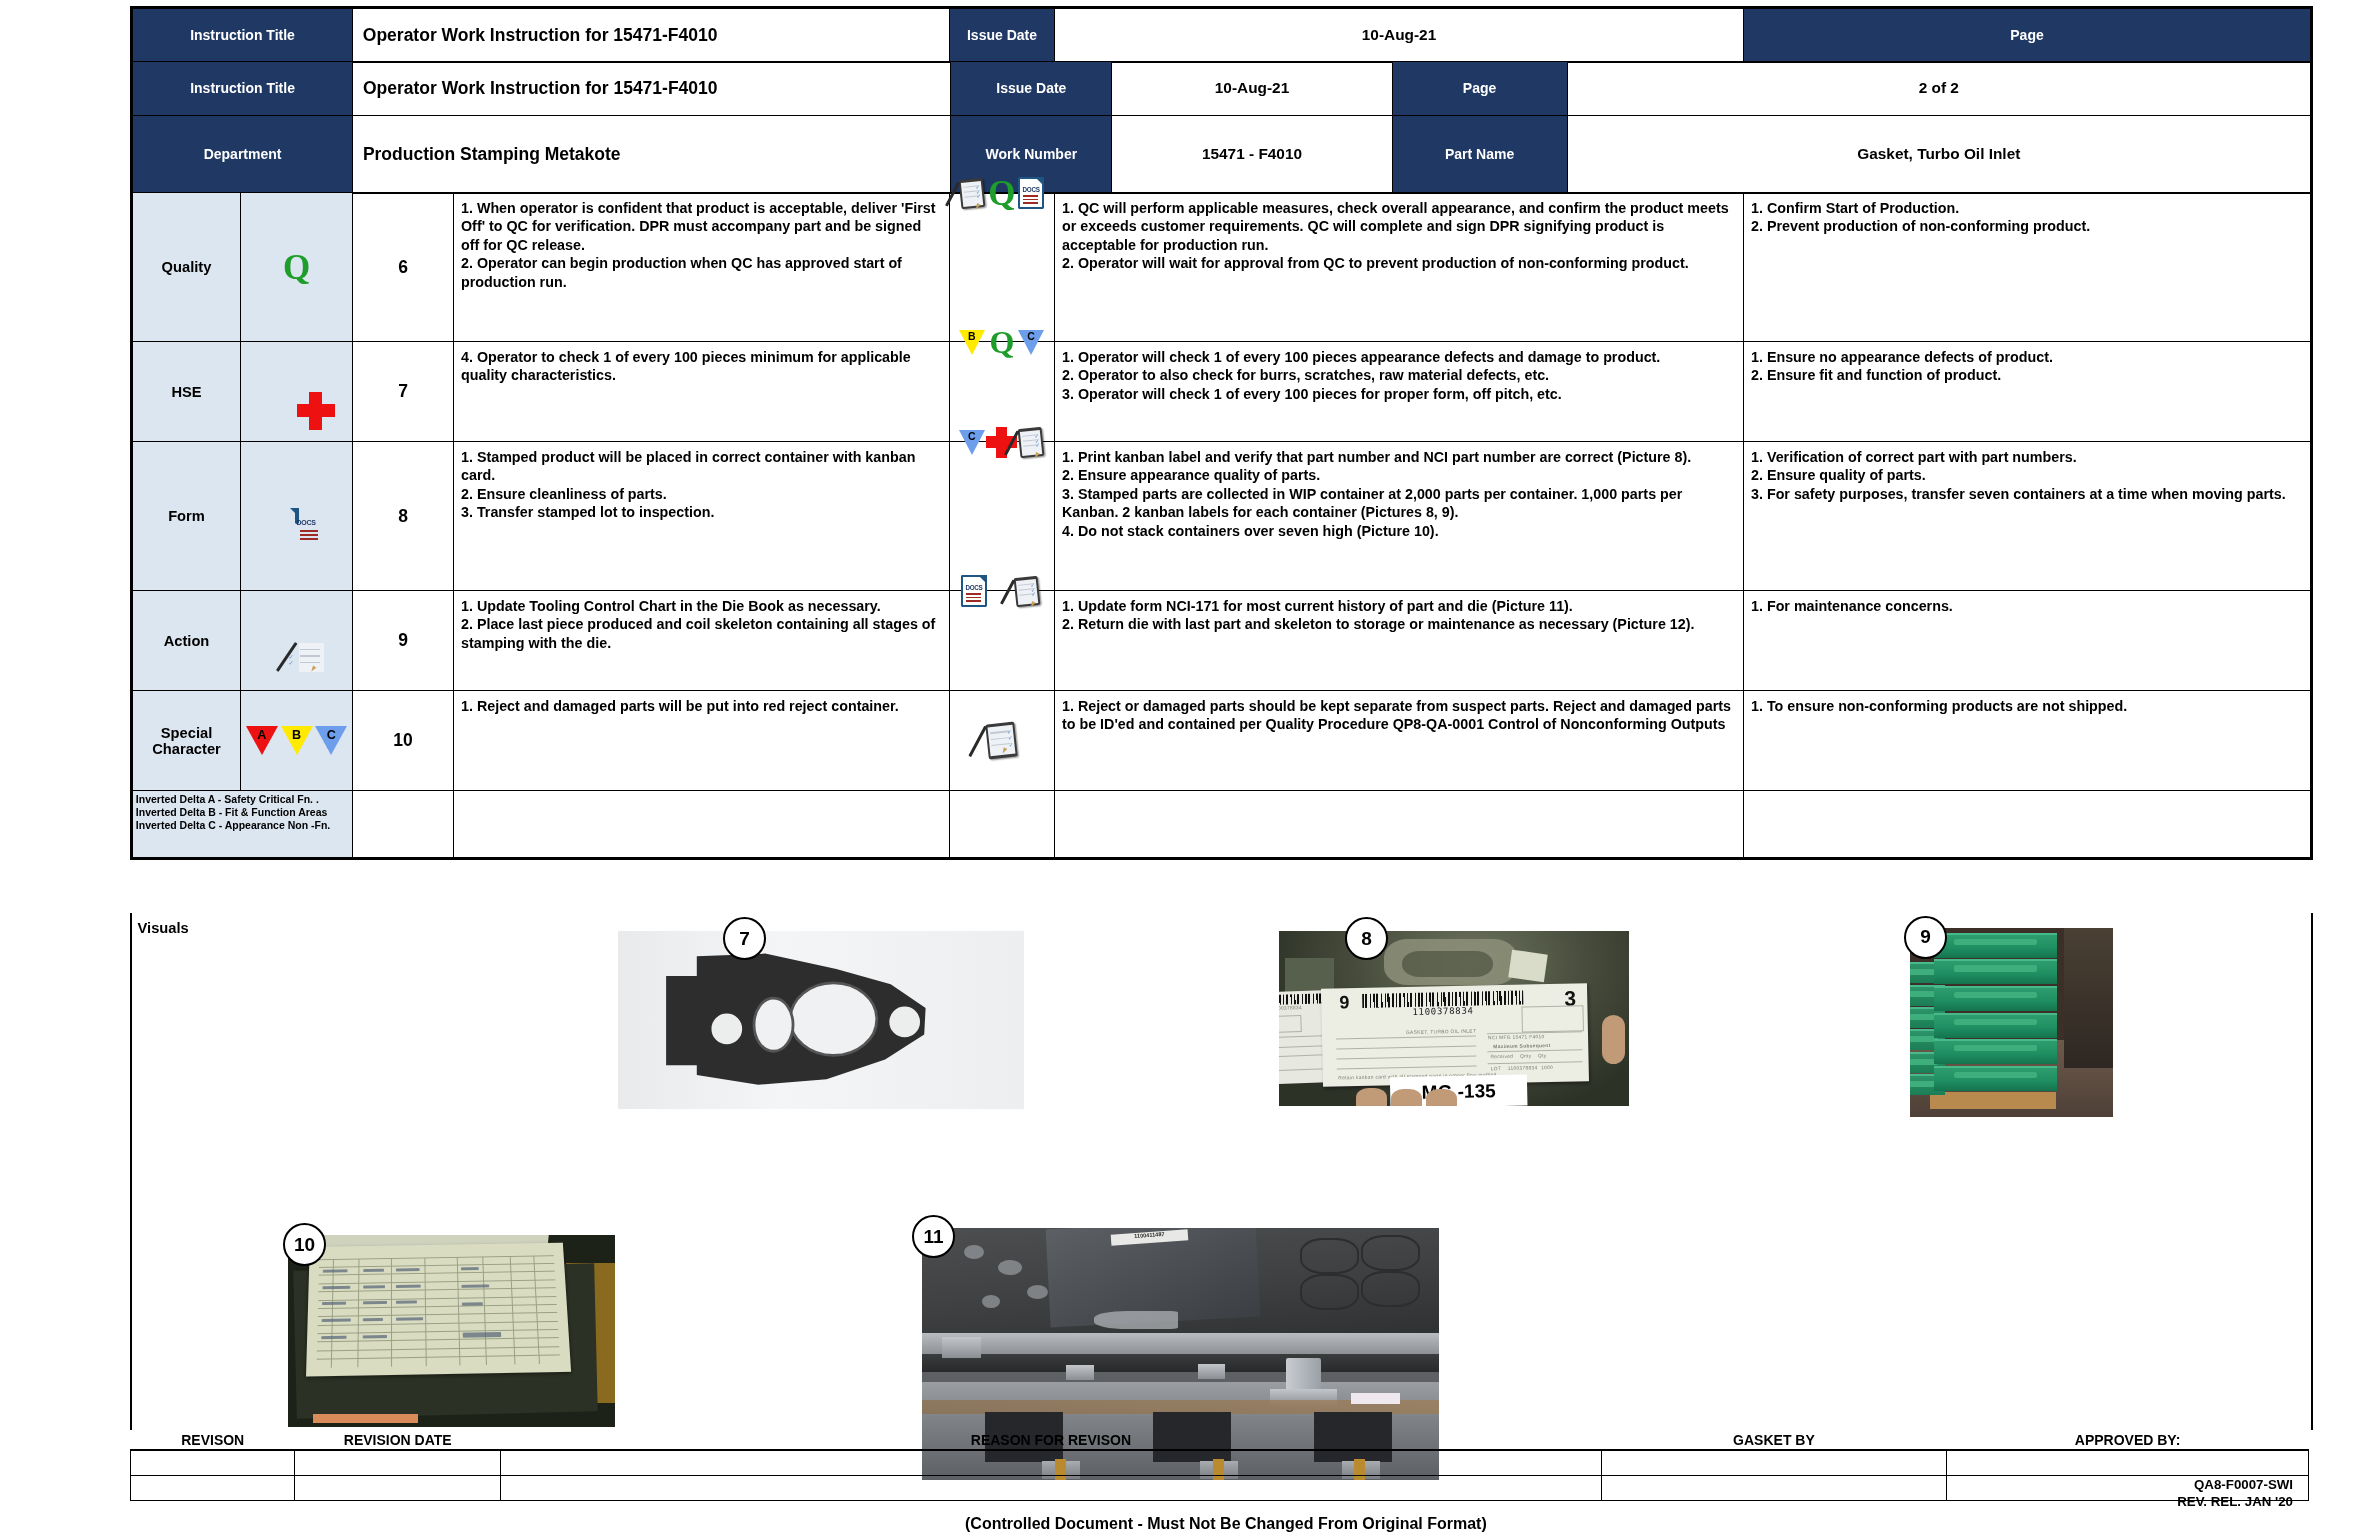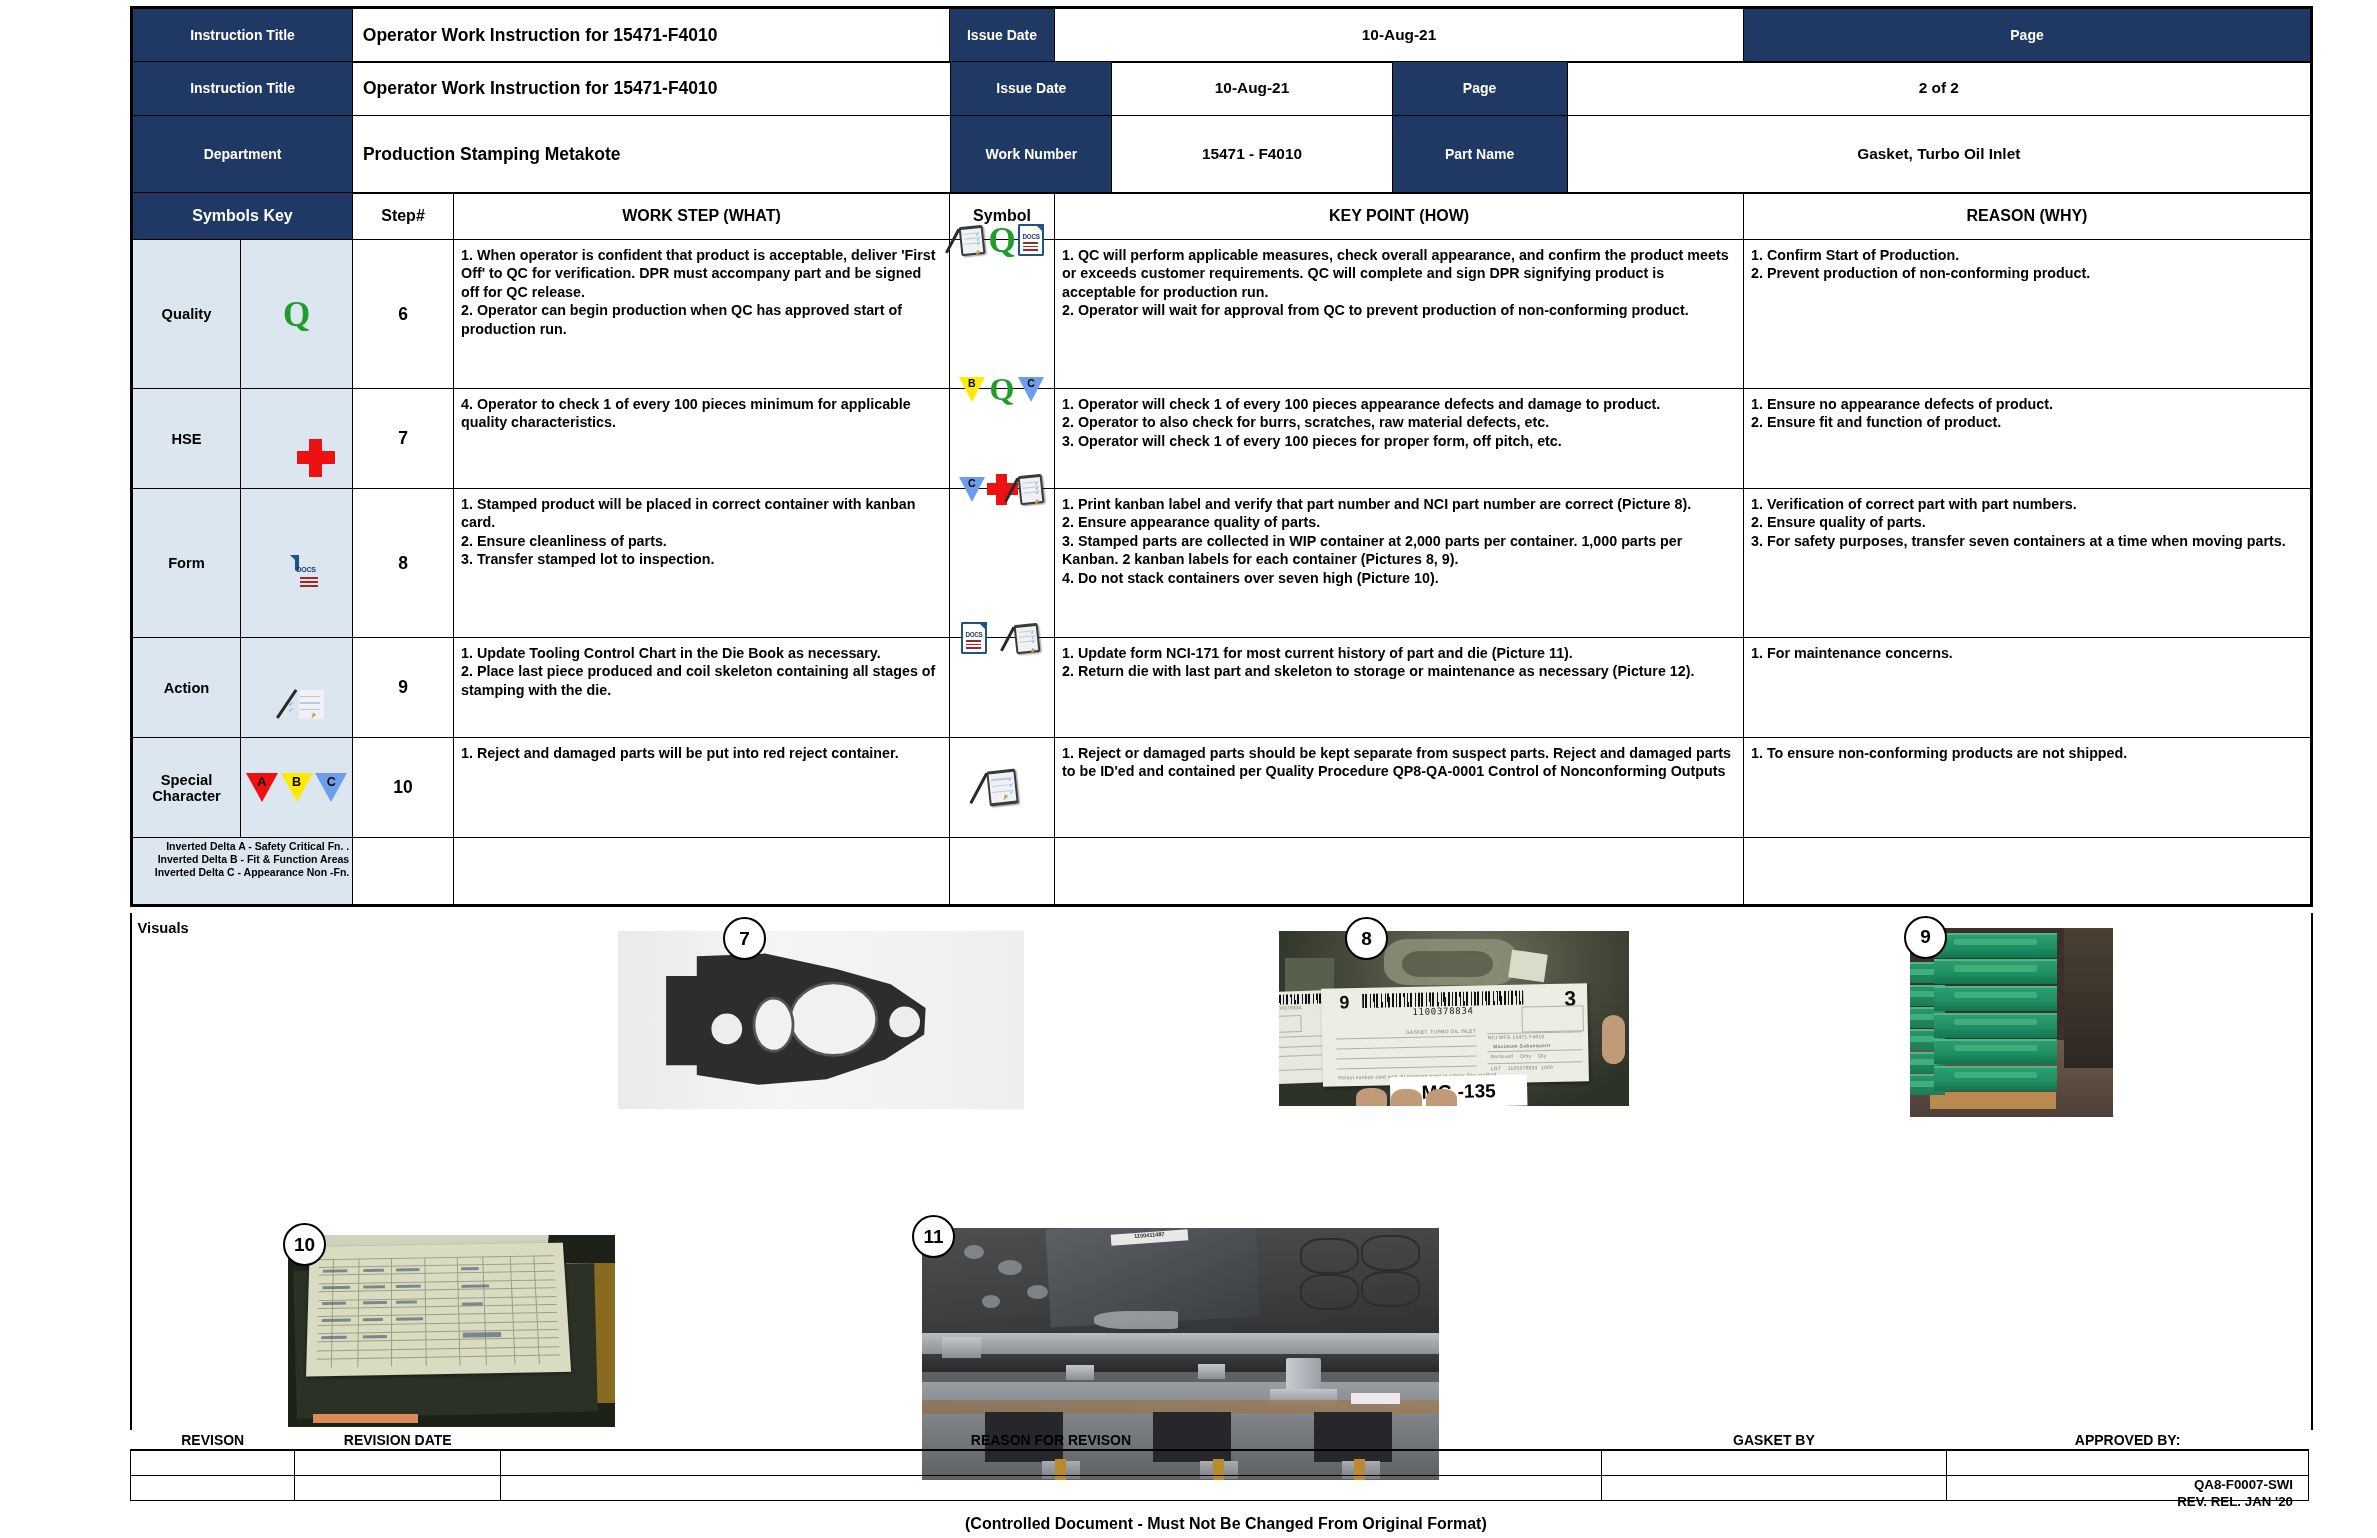--- a/index.html
+++ b/index.html
@@ -15,21 +15,21 @@
   table{border-collapse:collapse;table-layout:fixed;}
   td,th{vertical-align:top;padding:0;}
 
   .doc{
     position:absolute;left:130px;top:5.6px;width:2179px;
     border:2.8px solid #000;
   }
   .doc table{width:100%;}
   .cell{border:1.4px solid #000;}
   .navy{background:#1f3864;color:#fff;font-weight:bold;text-align:center;vertical-align:middle;}
-  .ltblue{background:#dce6f1;text-align:right;}
+  .ltblue{background:#dce6f1;}
   .ctr{text-align:center;vertical-align:middle;}
   .mid{vertical-align:middle;}
 
   
   .banner{height:39px;background:#f2f2f2;}
 
   .lbl{font-size:14px;font-weight:bold;}
   .val{font-size:15.4px;font-weight:bold;padding:7px 9.8px;}
   .val.c{text-align:center;}
   .val.big{font-size:17.5px;}
@@ -282,28 +282,20 @@
         <col style="width:108px">
           <col style="width:112px">
           <col style="width:101px">
         <col style="width:496px">
           <col style="width:105px">
           <col style="width:689px">
           <col style="width:567px">
       </colgroup>
 
       <tbody>
-          <tr>
-        <td class="cell navy colhdr" colspan="2">Symbols Key</td>
-        <td class="cell colhdr">Step#</td>
-        <td class="cell colhdr">WORK STEP (WHAT)</td>
-        <td class="cell colhdr">Symbol</td>
-        <td class="cell colhdr">KEY POINT (HOW)</td>
-        <td class="cell colhdr">REASON (WHY)</td>
-      </tr>
 
       <tr>
         <td class="cell ltblue sym-key-name" style="height:148px">Quality</td>
         <td class="cell ltblue ctr">
           <span class="icon-q">Q</span>
         </td>
         <td class="cell stepno">6</td>
         <td class="cell bodytext">
           <p>1. When operator is confident that product is acceptable, deliver 'First Off' to QC for verification. DPR must accompany part and be signed off for QC release.</p>
           <p>2. Operator can begin production when QC has approved start of production run.</p>

